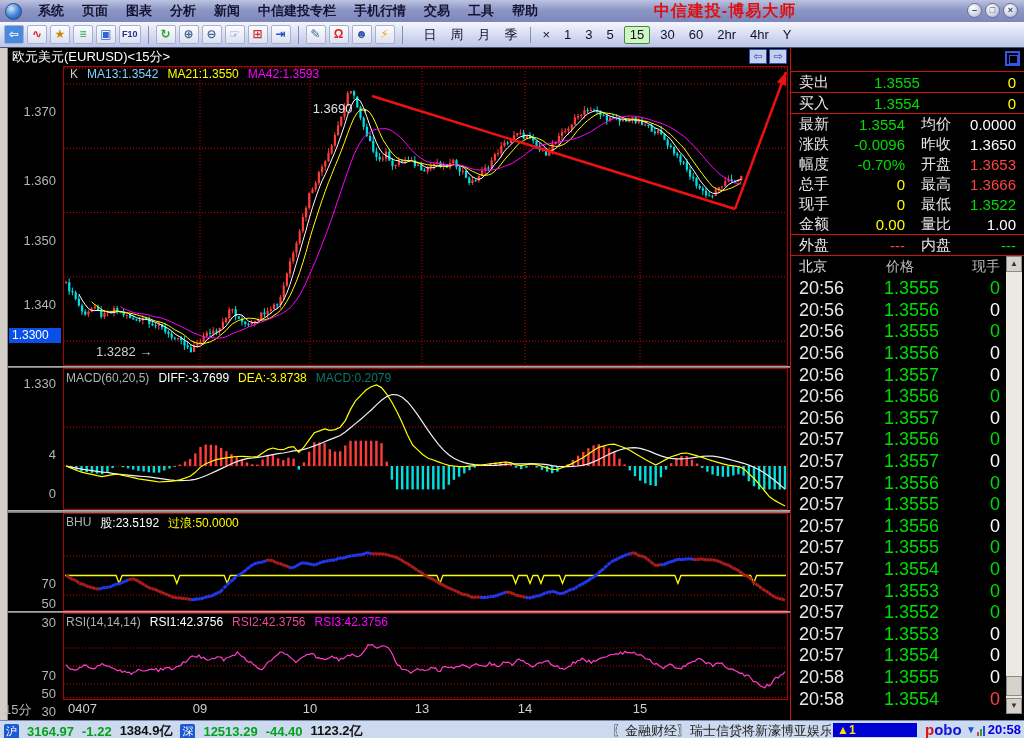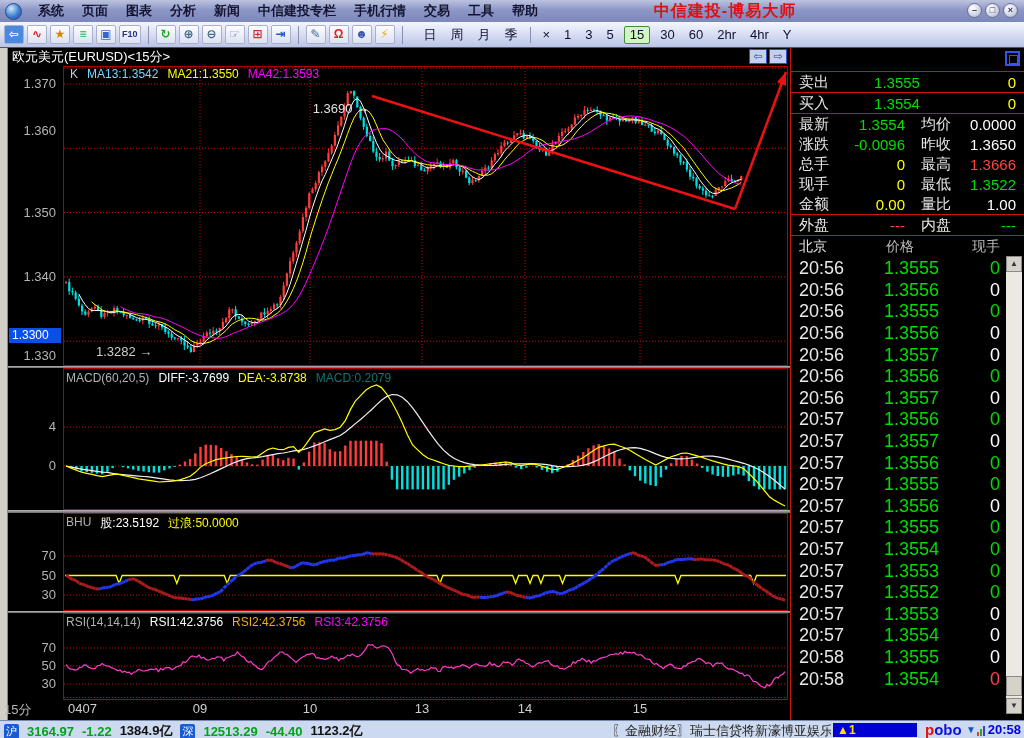--- a/index.html
+++ b/index.html
@@ -34,21 +34,21 @@
   .period-sep{width:1px;height:16px;background:#8890b0;margin:0 5px;}
   
   .left-strip{position:absolute;left:0;top:48px;width:8px;height:672px;background:#d2cfc8;border-right:1px solid #8a8a86;box-sizing:border-box;}
   .chart-title-row{position:absolute;left:8px;top:48px;width:782px;height:18px;background:#000;
                    color:#fff;font-size:13px;line-height:18px;padding-left:4px;box-sizing:border-box;}
   .nav-arrows{position:absolute;right:3px;top:1px;display:flex;gap:2px;}
   .nav-btn{width:18px;height:15px;background:#c6cfec;border:1px solid #2b50c8;box-sizing:border-box;
            color:#1b3fc0;font-size:11px;line-height:13px;text-align:center;}
   svg.panel{position:absolute;background:#000;display:block;}
   .panel-hdr{position:absolute;font-size:12px;display:flex;gap:9px;z-index:5;white-space:nowrap;}
-  .axis-label{position:absolute;width:50px;text-align:right;font-size:13px;color:#b4b4b4;}
+  .axis-label{position:absolute;width:50px;text-align:right;font-size:13px;color:#b4b4b4;margin-top:28px;}
   .tick-label{position:absolute;font-size:13px;color:#cfcfcf;}
   .splitter{position:absolute;left:8px;width:782px;background:linear-gradient(180deg,#b8b8b8,#6a6a6a);}
   .price-tag{position:absolute;left:9px;top:328px;width:52px;height:15px;background:#0a50e8;
              color:#fff;font-size:12px;line-height:15px;padding-left:3px;box-sizing:border-box;}
   .peak-label{position:absolute;left:283px;top:101px;width:86px;text-align:right;color:#e0e0e0;font-size:13px;}
   .low-label{position:absolute;left:96px;top:344px;color:#cccccc;font-size:13px;}
   .time-axis{position:absolute;left:8px;top:700px;width:782px;height:18px;background:#000;}
   .period-tag{position:absolute;left:4px;top:701px;width:56px;text-align:left;font-size:13px;color:#b4b4b4;}
   
   .right-panel{position:absolute;left:790px;top:48px;width:234px;height:672px;background:#000;
@@ -1008,21 +1008,21 @@
     <span style="color:#0f766e">MACD:0.2079</span>
   </div>
   <div class="panel-hdr" style="left:66px;top:515px">
     <span style="color:#b0b0b0">BHU</span>
     <span style="color:#ffffff">股:23.5192</span>
     <span style="color:#ffff00">过浪:50.0000</span>
   </div>
   <div class="panel-hdr" style="left:66px;top:615px">
     <span style="color:#b0b0b0">RSI(14,14,14)</span>
     <span style="color:#ffffff">RSI1:42.3756</span>
-    <span style="color:#eab308">RSI2:42.3756</span>
+    <span style="color:#ec4899">RSI2:42.3756</span>
     <span style="color:#ff00ff">RSI3:42.3756</span>
   </div>
 
   <div class="peak-label">1.3690 →</div>
   <div class="low-label">1.3282 →</div>
   <div class="price-tag">1.3300</div>
 
   <div class="time-axis"></div>
   <div class="period-tag">15分</div>
 
@@ -1050,20 +1050,26 @@
           <span class="s-l1">最新</span>
           <span class="s-v1" style="color: rgb(0, 221, 0);">1.3554</span>
           <span class="s-l2">均价</span>
           <span class="s-v2" style="color: rgb(255, 255, 255);">0.0000</span>
         </div>
         <div class="q-row">
           <span class="s-l1">涨跌</span>
           <span class="s-v1" style="color: rgb(0, 221, 0);">-0.0096</span>
           <span class="s-l2">昨收</span>
           <span class="s-v2" style="color: rgb(255, 255, 255);">1.3650</span>
+        </div>
+        <div class="q-row">
+          <span class="s-l1">幅度</span>
+          <span class="s-v1" style="color: rgb(0, 221, 0);">-0.70%</span>
+          <span class="s-l2">开盘</span>
+          <span class="s-v2" style="color: rgb(255, 68, 68);">1.3653</span>
         </div>
         <div class="q-row">
           <span class="s-l1">总手</span>
           <span class="s-v1" style="color: rgb(255, 255, 0);">0</span>
           <span class="s-l2">最高</span>
           <span class="s-v2" style="color: rgb(255, 68, 68);">1.3666</span>
         </div>
         <div class="q-row">
           <span class="s-l1">现手</span>
           <span class="s-v1" style="color: rgb(255, 255, 0);">0</span>
@@ -1218,21 +1224,21 @@
     <div class="signal">
       <span class="funnel">▼</span>
         <i class="b1"></i>
         <i class="b2"></i>
         <i class="b3"></i>
     </div>
     <div class="clock">20:58</div>
   </div>
 
 <div class="axis-label" style="left: 6px; top: 76px;">1.370</div>
-    <div class="axis-label" style="left: 6px; top: 123px;">1.360</div>
+    <div class="axis-label" style="left: 6px; top: 145px;">1.360</div>
     <div class="axis-label" style="left: 6px; top: 204.6px;">1.350</div>
     <div class="axis-label" style="left: 6px; top: 268.9px;">1.340</div>
     <div class="axis-label" style="left: 6px; top: 348px;">1.330</div>
     <div class="axis-label" style="left: 6px; top: 419px;">4</div>
     <div class="axis-label" style="left: 6px; top: 458px;">0</div>
     <div class="axis-label" style="left: 6px; top: 548px;">70</div>
     <div class="axis-label" style="left: 6px; top: 567.5px;">50</div>
     <div class="axis-label" style="left: 6px; top: 587px;">30</div>
     <div class="axis-label" style="left: 6px; top: 640px;">70</div>
     <div class="axis-label" style="left: 6px; top: 658px;">50</div>

